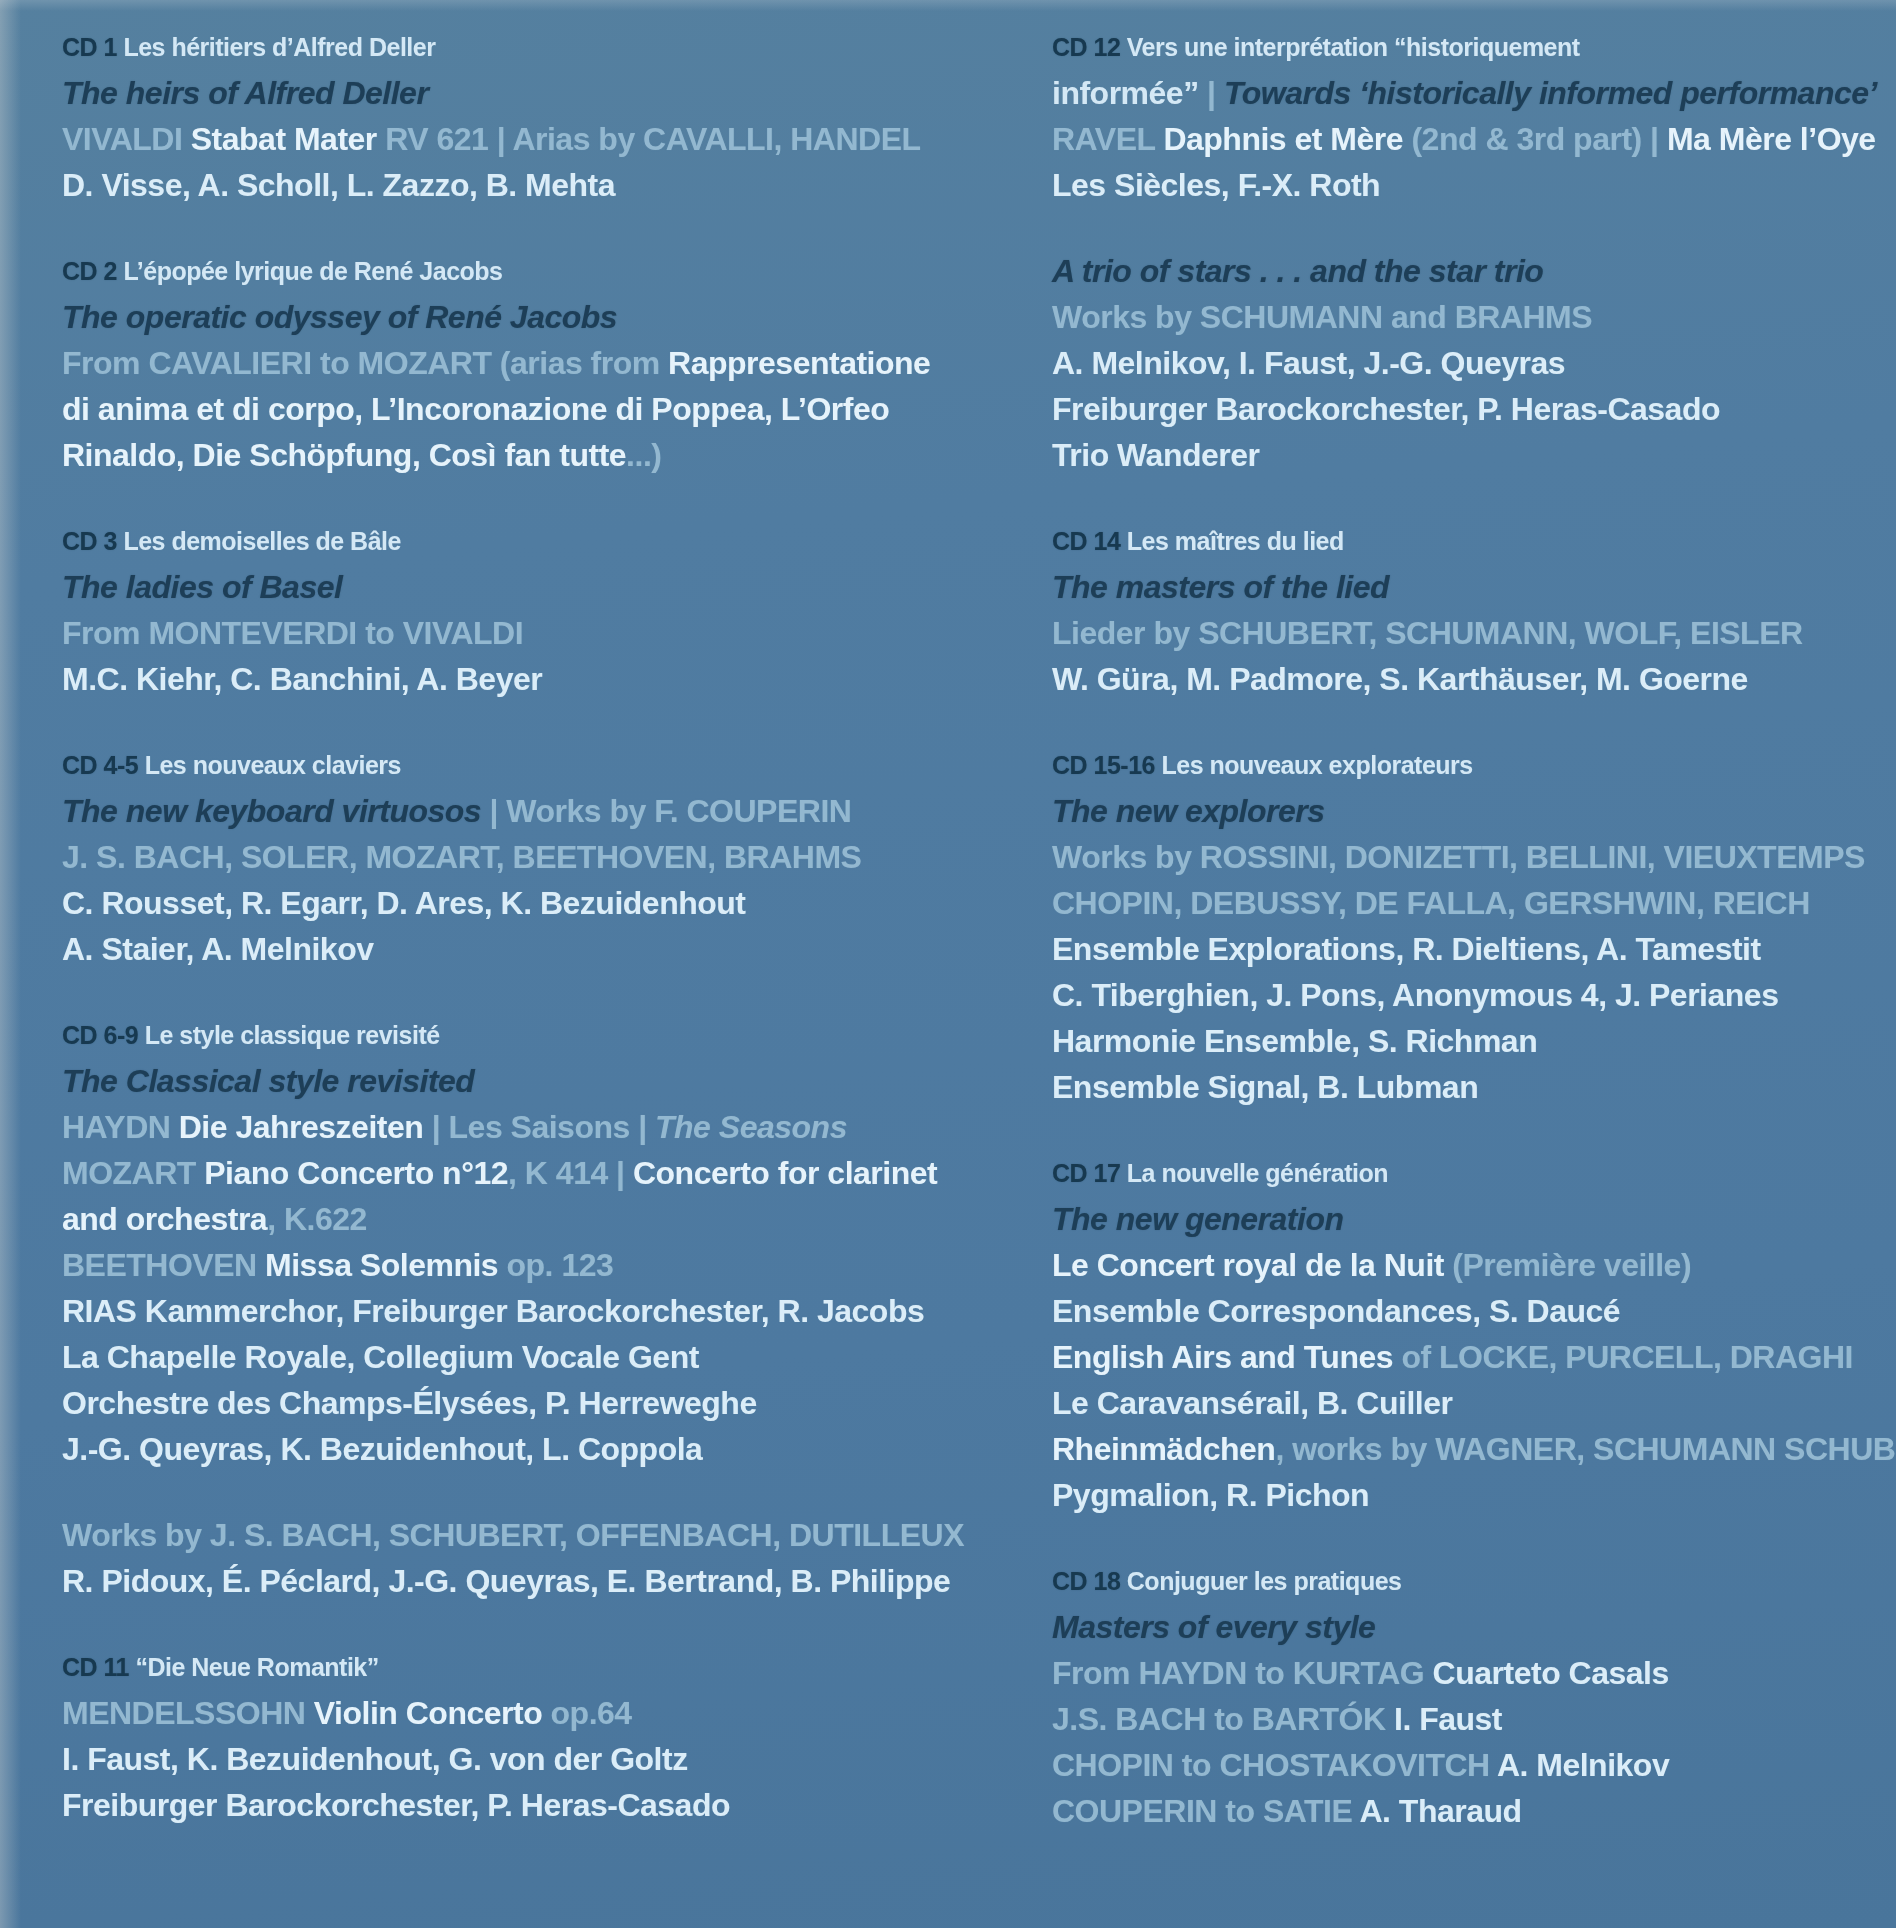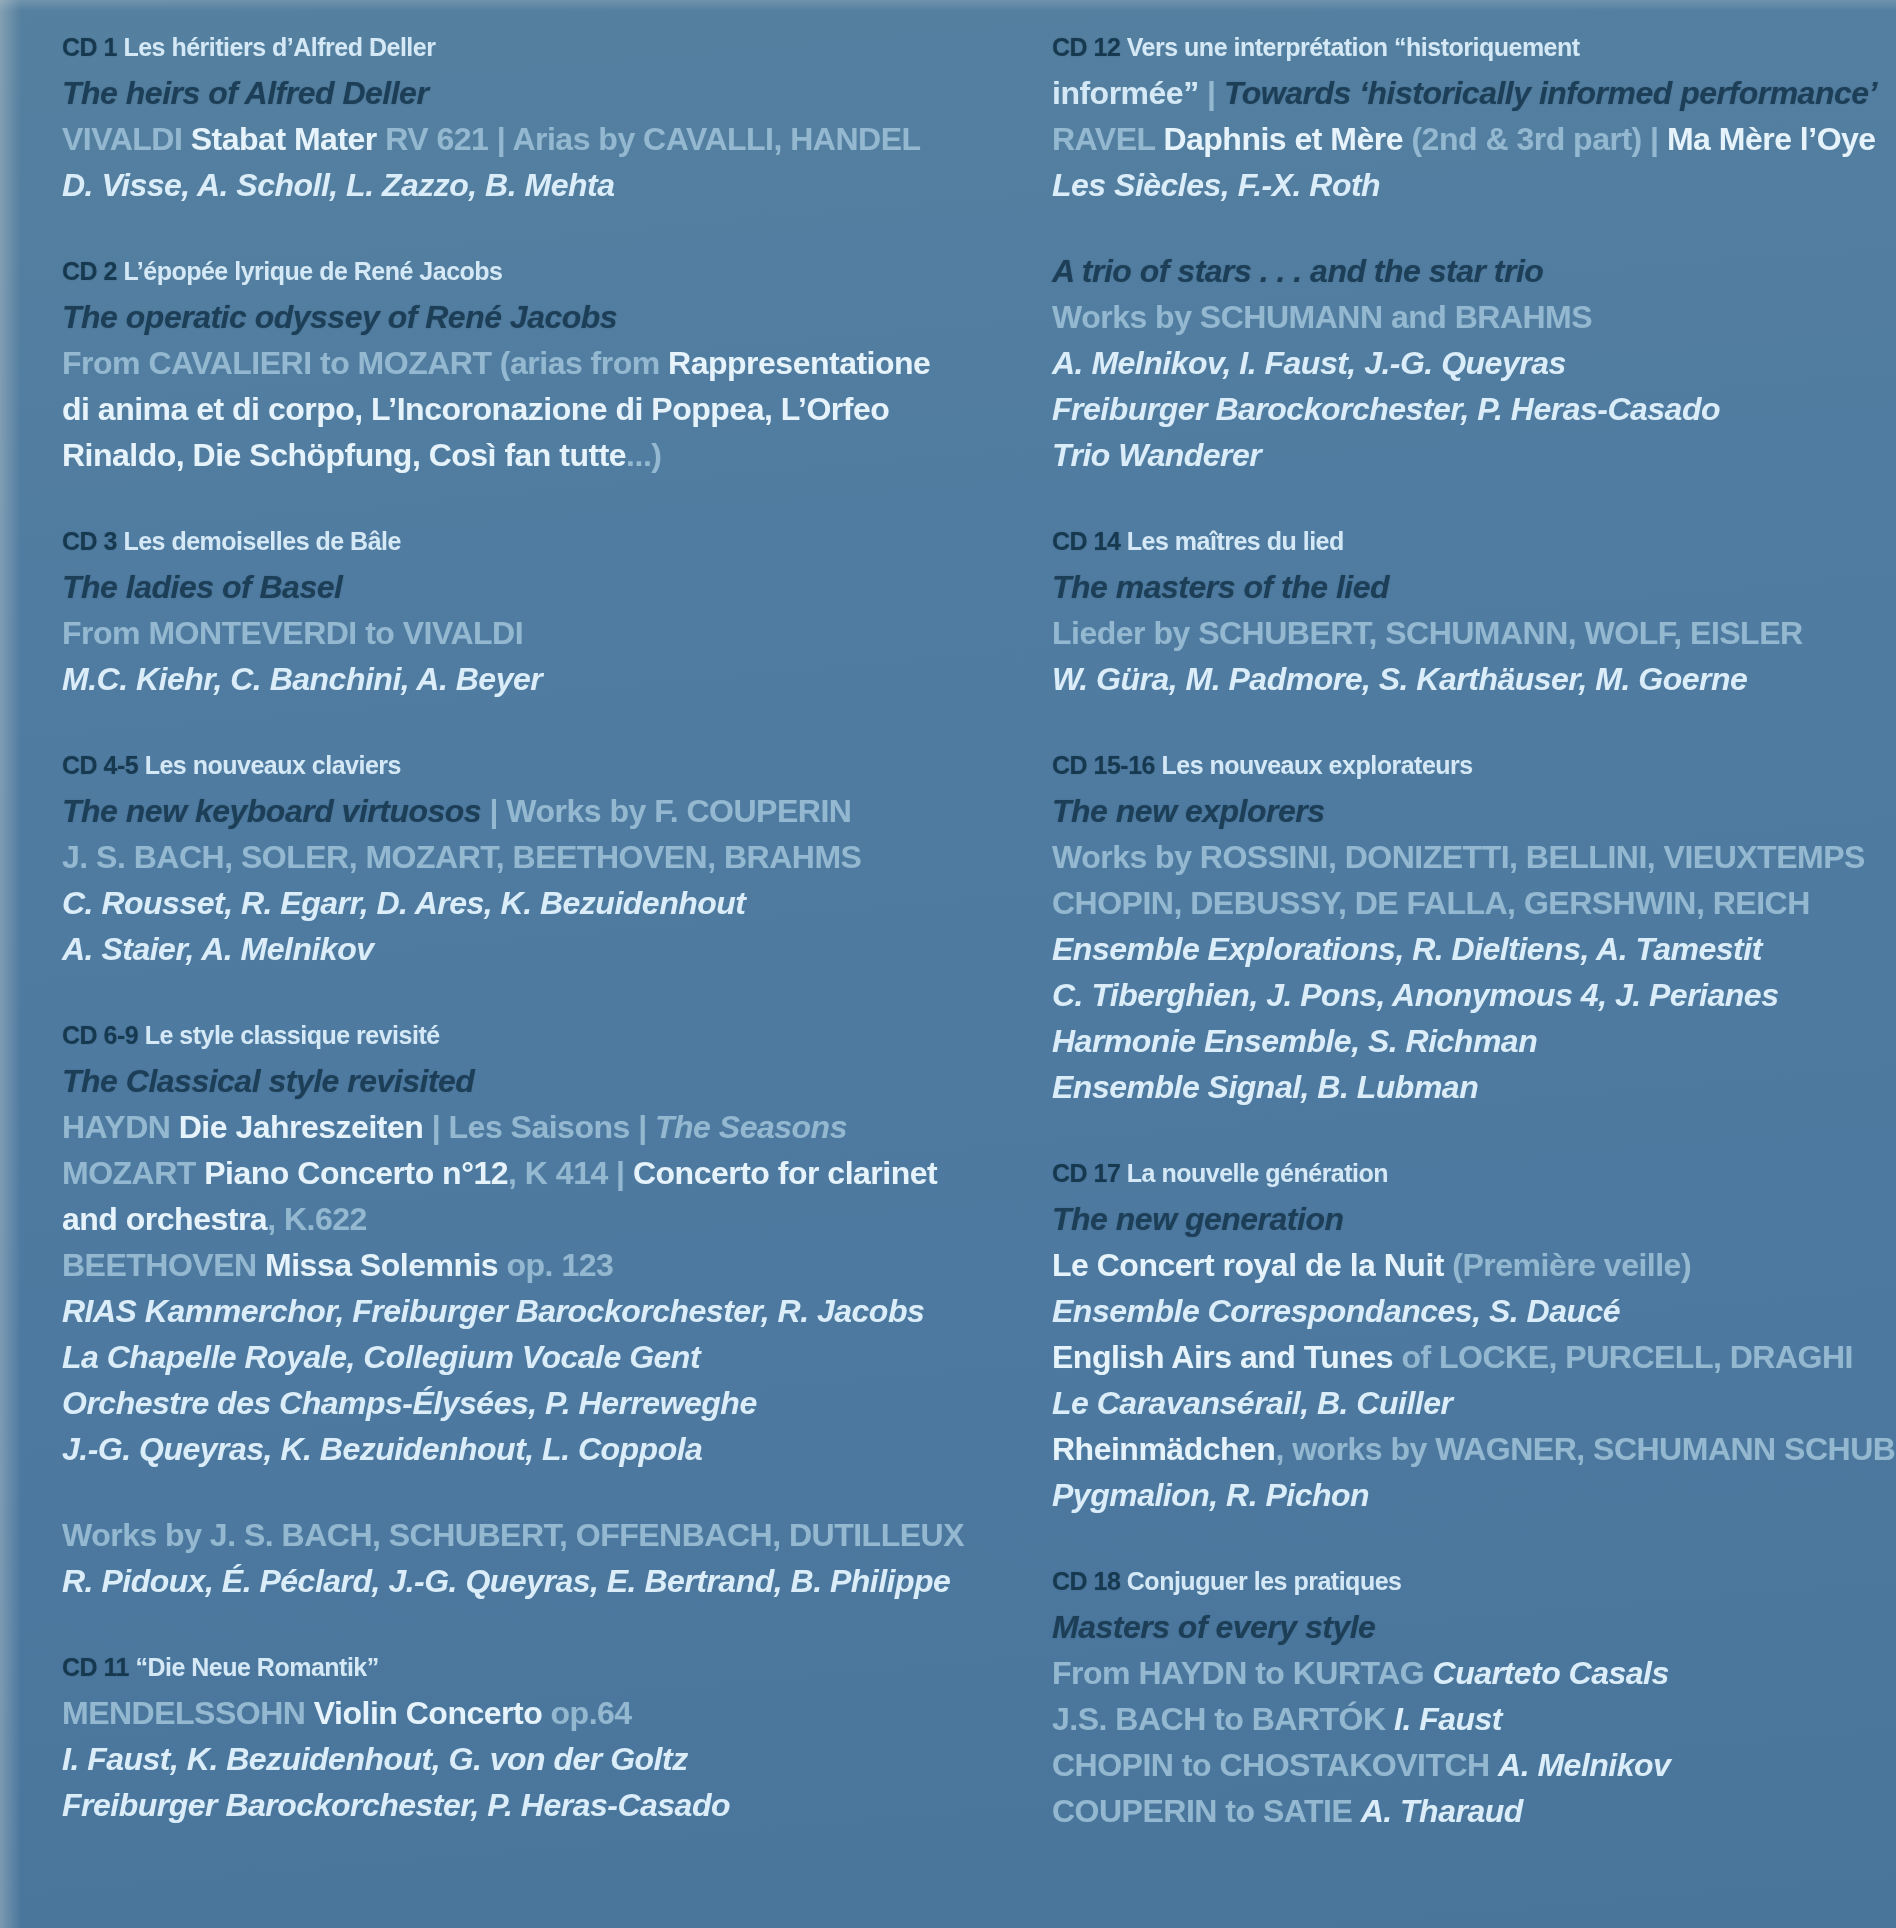--- a/index.html
+++ b/index.html
@@ -27,21 +27,21 @@
     font-size:32px;line-height:46px;letter-spacing:-0.5px;white-space:nowrap;
     text-shadow:0 0 1.3px rgba(120,160,190,0.35);
   }
   .line.heading{font-size:25px;}
   .seg-cd{color:#173950;text-shadow:0 0 1.3px rgba(23,57,80,0.4);}
   .seg-t{color:#d4e8f5;}
   .seg-e{color:#1d3e57;font-style:italic;text-shadow:0 0 1.3px rgba(23,57,80,0.4);}
   .seg-m{color:#93b8d0;}
   .seg-mi{color:#93b8d0;font-style:italic;}
   .seg-b{color:#e6f3fb;}
-  .seg-p{color:#dbedf8;font-style:italic;}
+  .seg-p{color:#dbedf8;}
 </style>
 </head>
 <body>
 
 <div class="edge-left"></div>
 <div class="edge-top"></div>
 
 <div class="col col-left">
     <div class="section">
       <div class="line heading"><span class="seg-cd">CD 1 </span><span class="seg-t">Les héritiers d’Alfred Deller</span></div>

